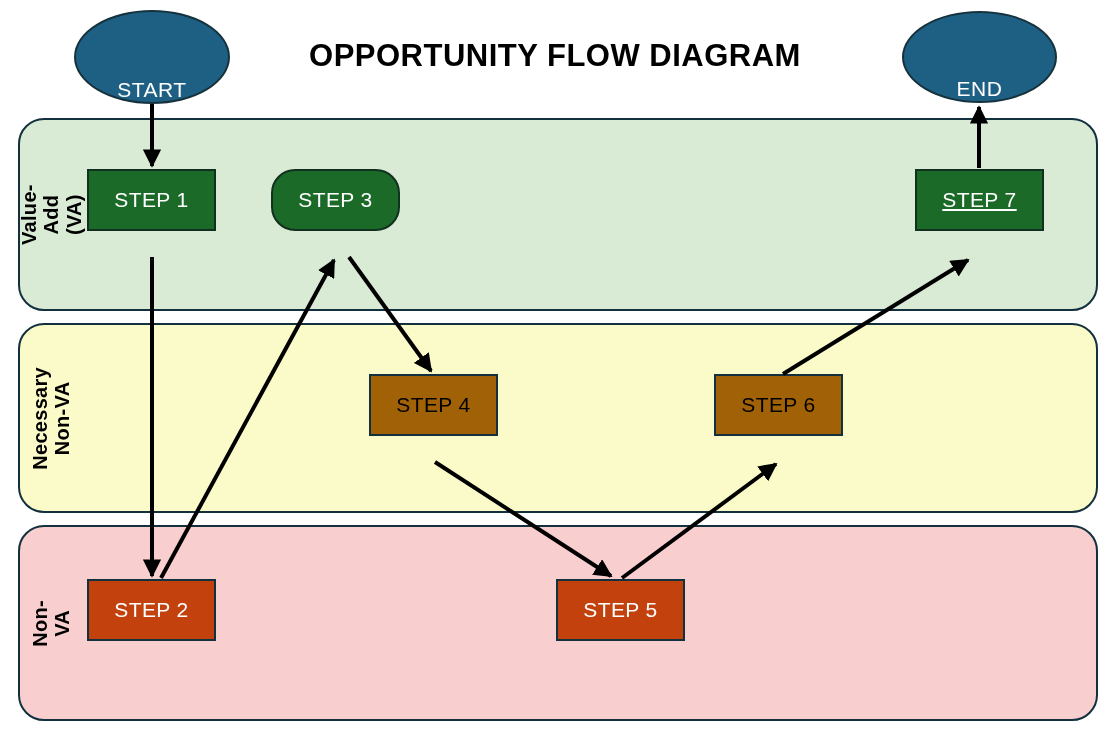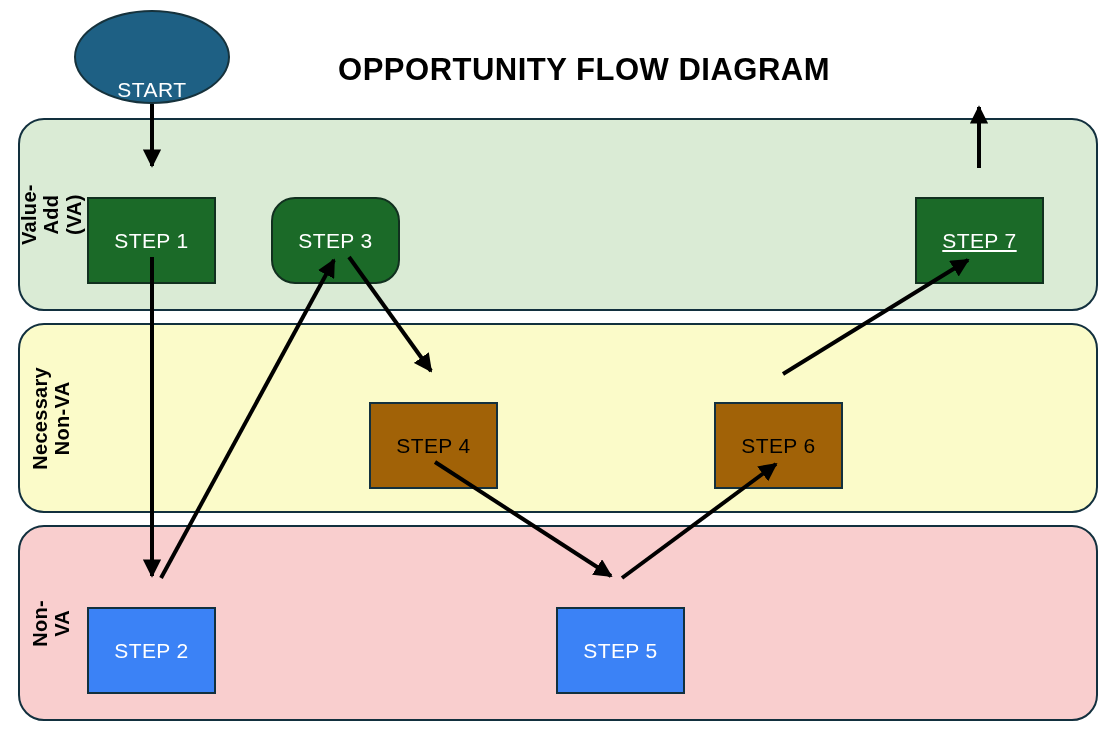--- a/index.html
+++ b/index.html
@@ -7,26 +7,25 @@
     position: relative;
     width: 1110px;
     height: 729px;
     background: #FFFFFF;
     font-family: "Liberation Sans", sans-serif;
     overflow: hidden;
   }
   .title {
     position: absolute;
     left: 280px; top: 38px; width: 550px;
-    text-align: right;
+    text-align: center;
     font-size: 31px;
     font-weight: 700;
     letter-spacing: 0.5px;
     color: #000000;
-    margin-top: 14px;
   }
   .terminator {
     position: absolute;
     border-radius: 50%;
     background: #1E6084;
     border: 2.5px solid #16323C;
     display: flex; align-items: flex-end; justify-content: center;
     color: #FFFFFF;
     font-size: 21px;
     letter-spacing: 0.5px;
@@ -53,30 +52,29 @@
     font-size: 20px;
     font-weight: 700;
     color: #000000;
     white-space: pre-line;
     text-align: center;
     line-height: 1.12;
     letter-spacing: 0.3px;
   }
   .node {
     position: absolute;
-    width: 129px; height: 87px;
+    width: 129px; height: 62px;
     border: 2.5px solid #12303E;
     display: flex; align-items: center; justify-content: center;
     font-size: 21px;
     letter-spacing: 0.4px;
     box-sizing: border-box;
-    margin-top: 28px;
   }
   .node.green  { background: #1B6A28; color: #FFFFFF; border-color: #11301F; }
-  .node.red    { background: #3b82f6; color: #FFFFFF; }
+  .node.red    { background: #c2410c; color: #FFFFFF; }
   .node.yellow { background: #a16207; color: #000000; }
   .node.step1 { left: 87px;  top: 169px; }
   .node.step3 { left: 271px; top: 169px; border-radius: 24px; }
   .node.step7 { left: 915px; top: 169px; text-decoration: underline; }
   .node.step4 { left: 369px; top: 374px; }
   .node.step6 { left: 714px; top: 374px; }
   .node.step2 { left: 87px;  top: 579px; }
   .node.step5 { left: 556px; top: 579px; align-items: center; }
   .arrows {
     position: absolute; left: 0; top: 0;
@@ -104,20 +102,23 @@
     </div>
   </div>
   <div class="lane nva">
     <div class="lane-label">
       <span>Non-VA</span>
     </div>
   </div>
 
   <div class="terminator start">
     <span>START</span>
+  </div>
+  <div class="terminator end">
+    <span>END</span>
   </div>
 
   <div class="node green step1">
     <span>STEP 1</span>
   </div>
   <div class="node green step3">
     <span>STEP 3</span>
   </div>
   <div class="node green step7">
     <span>STEP 7</span>

